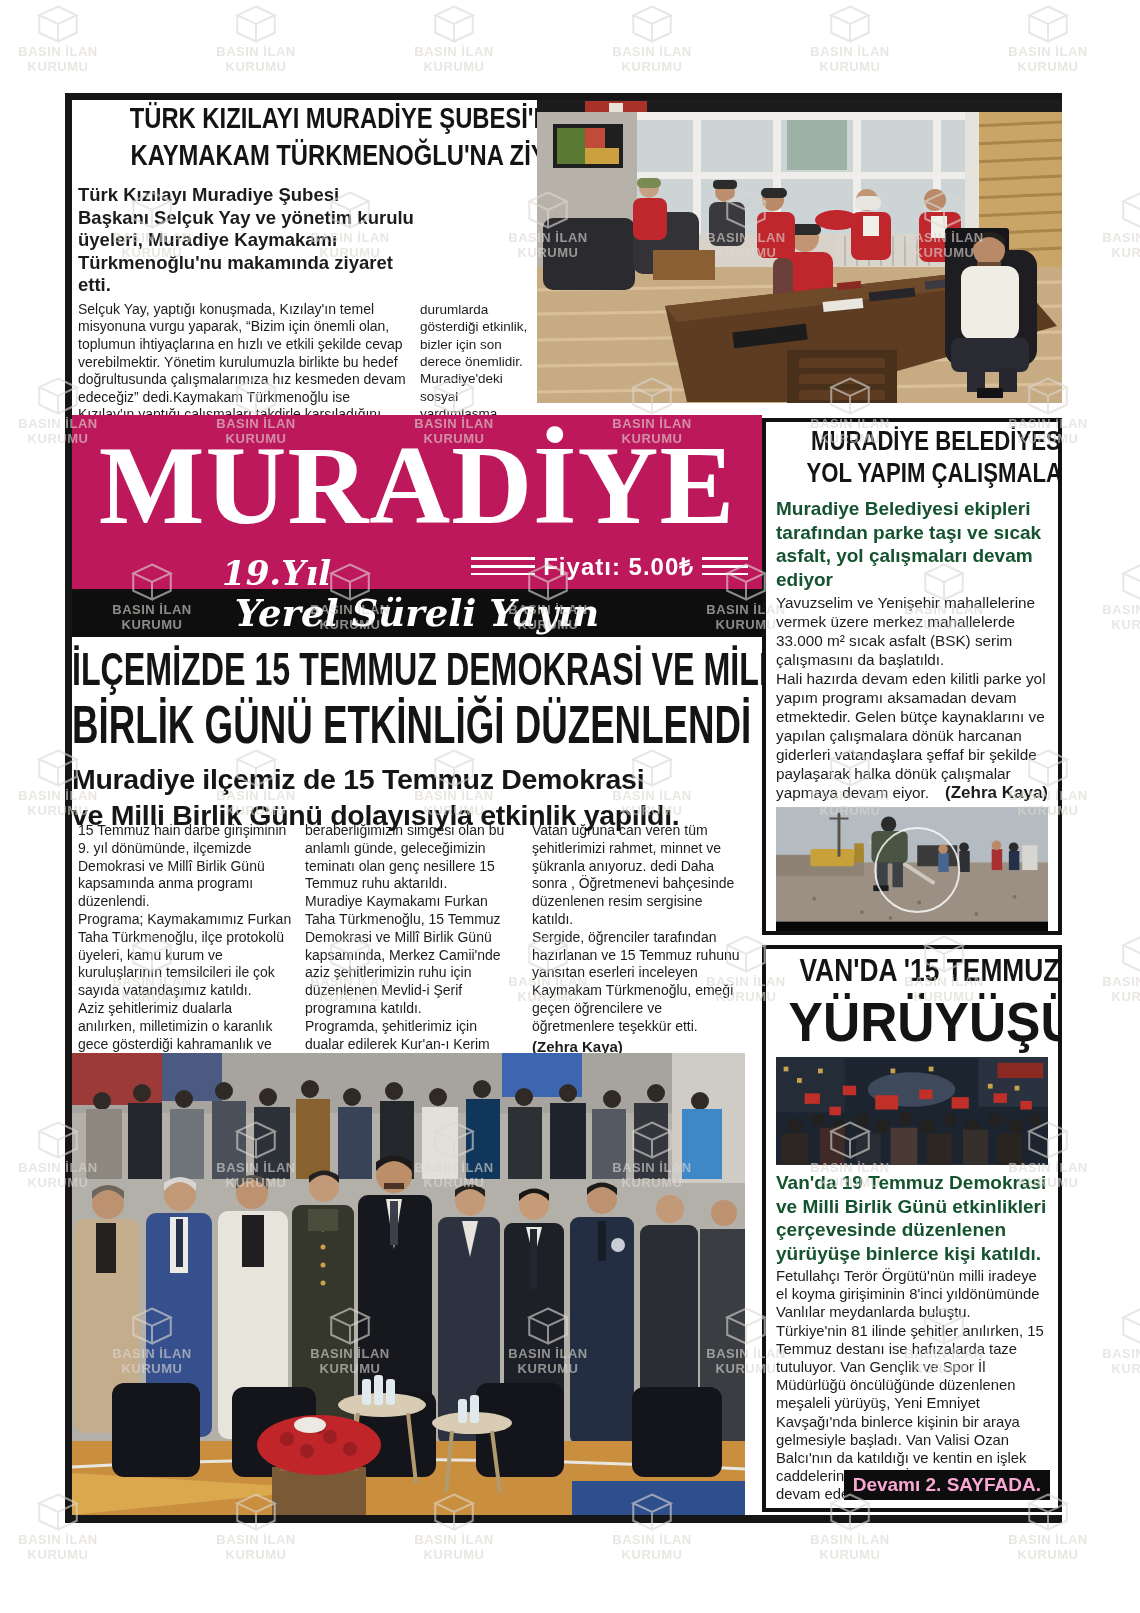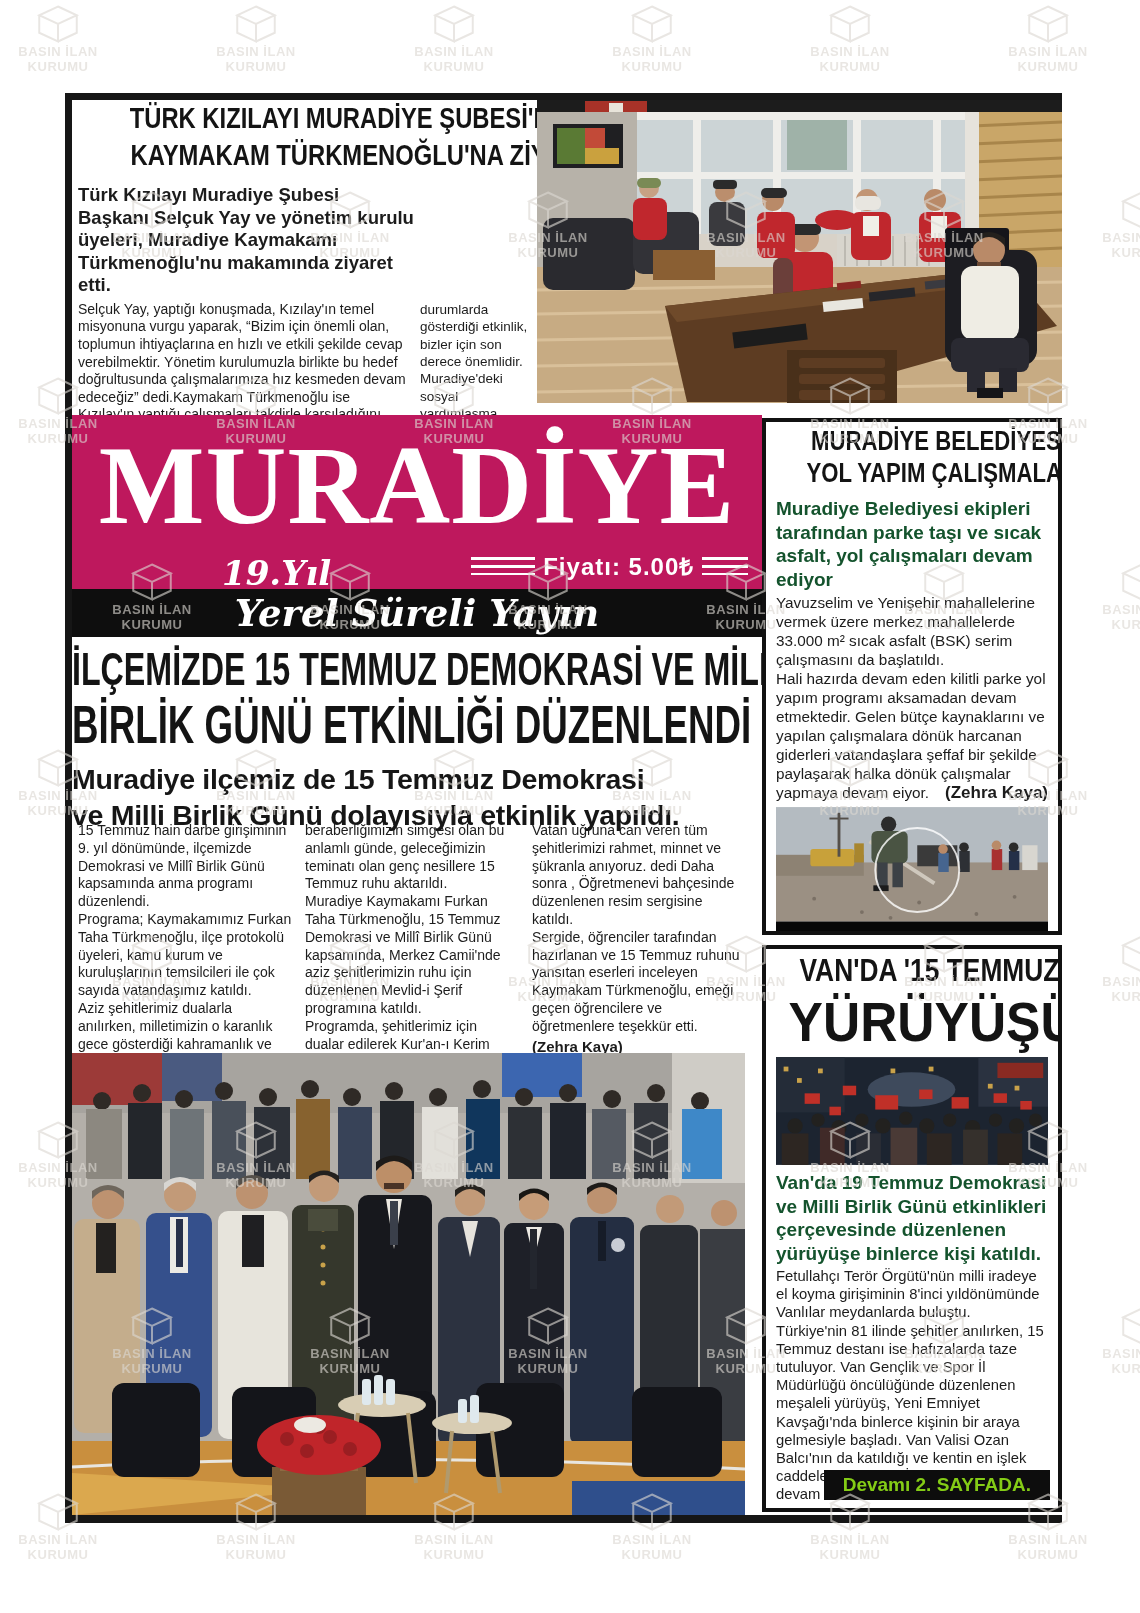--- a/index.html
+++ b/index.html
@@ -60,22 +60,22 @@
   #sbox2{top:945px;height:567px;}
   .sbox .hl-wrap{text-align:center;line-height:29px;}
   #sbox1 .cond{font-size:27px;transform:scaleX(.82);transform-origin:center;}
   .sbox .slead{font-weight:bold;font-size:19px;line-height:23.5px;margin:6px 0 2px 0;color:#14532d;}
   .sbox .sbody{font-size:15.3px;line-height:19px;}
   #sbox1 .byline{font-size:17px;text-align:right;margin-top:-19px;}
   #sbox2 .hl-wrap{line-height:34px;}
   #sbox2 .cond.v1{font-size:31px;transform:scaleX(.85);transform-origin:center;}
   #sbox2 .cond.v2{font-size:56px;line-height:58px;transform:scaleX(.92);transform-origin:center;}
   #sbox2 .sbody{font-size:14.8px;line-height:18.2px;}
-  .continuation{position:absolute;right:8px;bottom:8px;background:#0d0d0d;color:#84cc16;
-      font-weight:bold;font-size:19px;padding:4px 19px;z-index:5;}
+  .continuation{position:absolute;right:8px;bottom:8px;background:#0d0d0d;color:#f9a8d4;
+      font-weight:bold;font-size:19px;padding:4px 9px;z-index:5;}
   .inphoto{margin-top:4px;}
 </style>
 </head>
 <body>
 
 <div id="page">
 
   <div class="bar" style="left:65px;top:93px;width:997px;height:7px;"></div>
   <div class="bar" style="left:65px;top:93px;width:7px;height:1430px;"></div>
   <div class="bar" style="left:65px;top:1515px;width:997px;height:8px;"></div>

